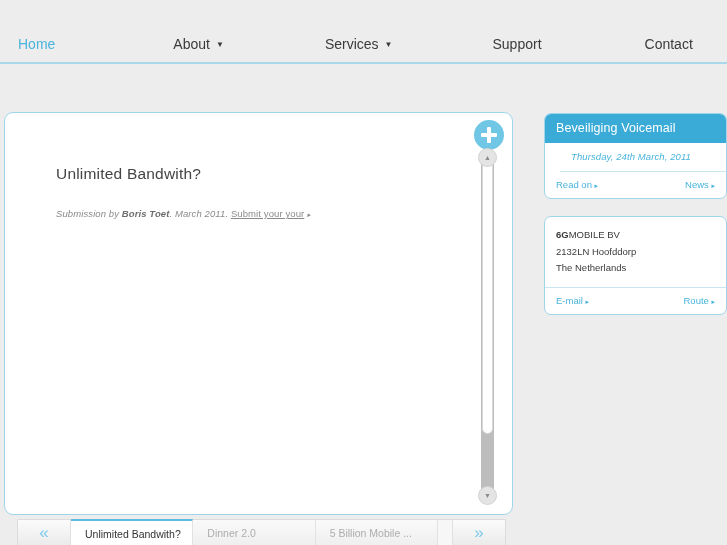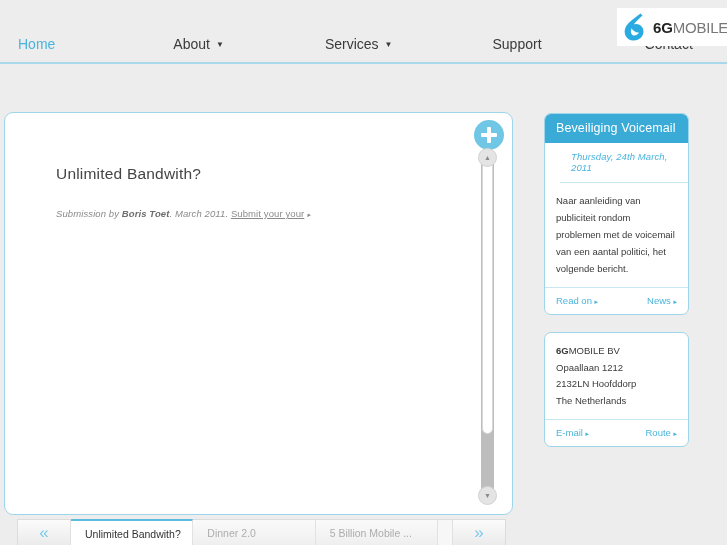--- a/index.html
+++ b/index.html
@@ -244,21 +244,21 @@
     margin-top: -1px;
     padding-top: 1px;
   }
   #tab-spacer { flex: 0 0 12px; background: #f7f7f7; border-right: none; }
 
   
   #sidebar {
     position: absolute;
     left: 544px;
     top: 113px;
-    width: 145px;
+    width: 183px;
   }
 
   .widget {
     background: #ffffff;
     border: 1px solid #9fd5ea;
     border-radius: 7px;
     margin-bottom: 17px;
     overflow: hidden;
   }
 
@@ -330,28 +330,20 @@
     <a class="nav-item" href="#">
       <span>Support</span>
     </a>
     <span class="nav-gap-4"></span>
 
     <a class="nav-item" href="#">
       <span>Contact</span>
     </a>
   </nav>
 
-  <div id="logo">
-    <svg id="logo-mark" viewBox="0 0 28 30">
-      <path d="M18.5 1.5 C11 7 5.5 11 3.5 15.5 C1 21 4 28.5 11.5 28.5 C18 28.5 21.5 24 21.5 19.5 C21.5 15 18 12 14 12 C11.5 12 9.5 13 8.5 14.5 C10.5 19 14.5 21 17 20.5 C15.5 23 12.5 24.5 10.5 23 C7.5 20.5 9 15.5 12.5 11.5 C15 8.5 18 5.5 20.5 3.5 Z" fill="#29ABE2"></path>
-    </svg>
-    <span id="logo-text">
-      <span class="b">6G</span><span class="g">MOBILE</span>
-    </span>
-  </div>
 
 </div>
 
 <div id="main-panel">
 
   <div id="article">
     <h1 id="article-title">Unlimited Bandwith?</h1>
 
     <div id="article-meta">
       <span>Submission by </span><span class="author">Boris Toet</span><span>. March 2011. </span><a class="submit" href="#"><span>Submit your your</span></a>
@@ -398,31 +390,29 @@
   <div class="tab-nav" id="tab-next">
     <span>»</span>
   </div>
 </div>
 
 <aside id="sidebar">
 
   <section class="widget">
     <div class="widget-header">Beveiliging Voicemail</div>
     <div class="widget-date">Thursday, 24th March, 2011</div>
-    <div class="widget-body">Naar aanleiding van publiciteit rondom problemen met de voicemail van een aantal politici, het volgende bericht.</div>
     <div class="widget-links">
       <a href="#"><span>Read on</span> <span class="arrow">▸</span></a>
       <a href="#"><span>News</span> <span class="arrow">▸</span></a>
     </div>
   </section>
 
   <section class="widget">
     <div class="widget-body address">
       <div><span class="b6g">6G</span><span>MOBILE BV</span></div>
-      <div>Opaallaan 1212</div>
       <div>2132LN Hoofddorp</div>
       <div>The Netherlands</div>
     </div>
     <div class="widget-links">
       <a href="#"><span>E-mail</span> <span class="arrow">▸</span></a>
       <a href="#"><span>Route</span> <span class="arrow">▸</span></a>
     </div>
   </section>
 
 </aside>

